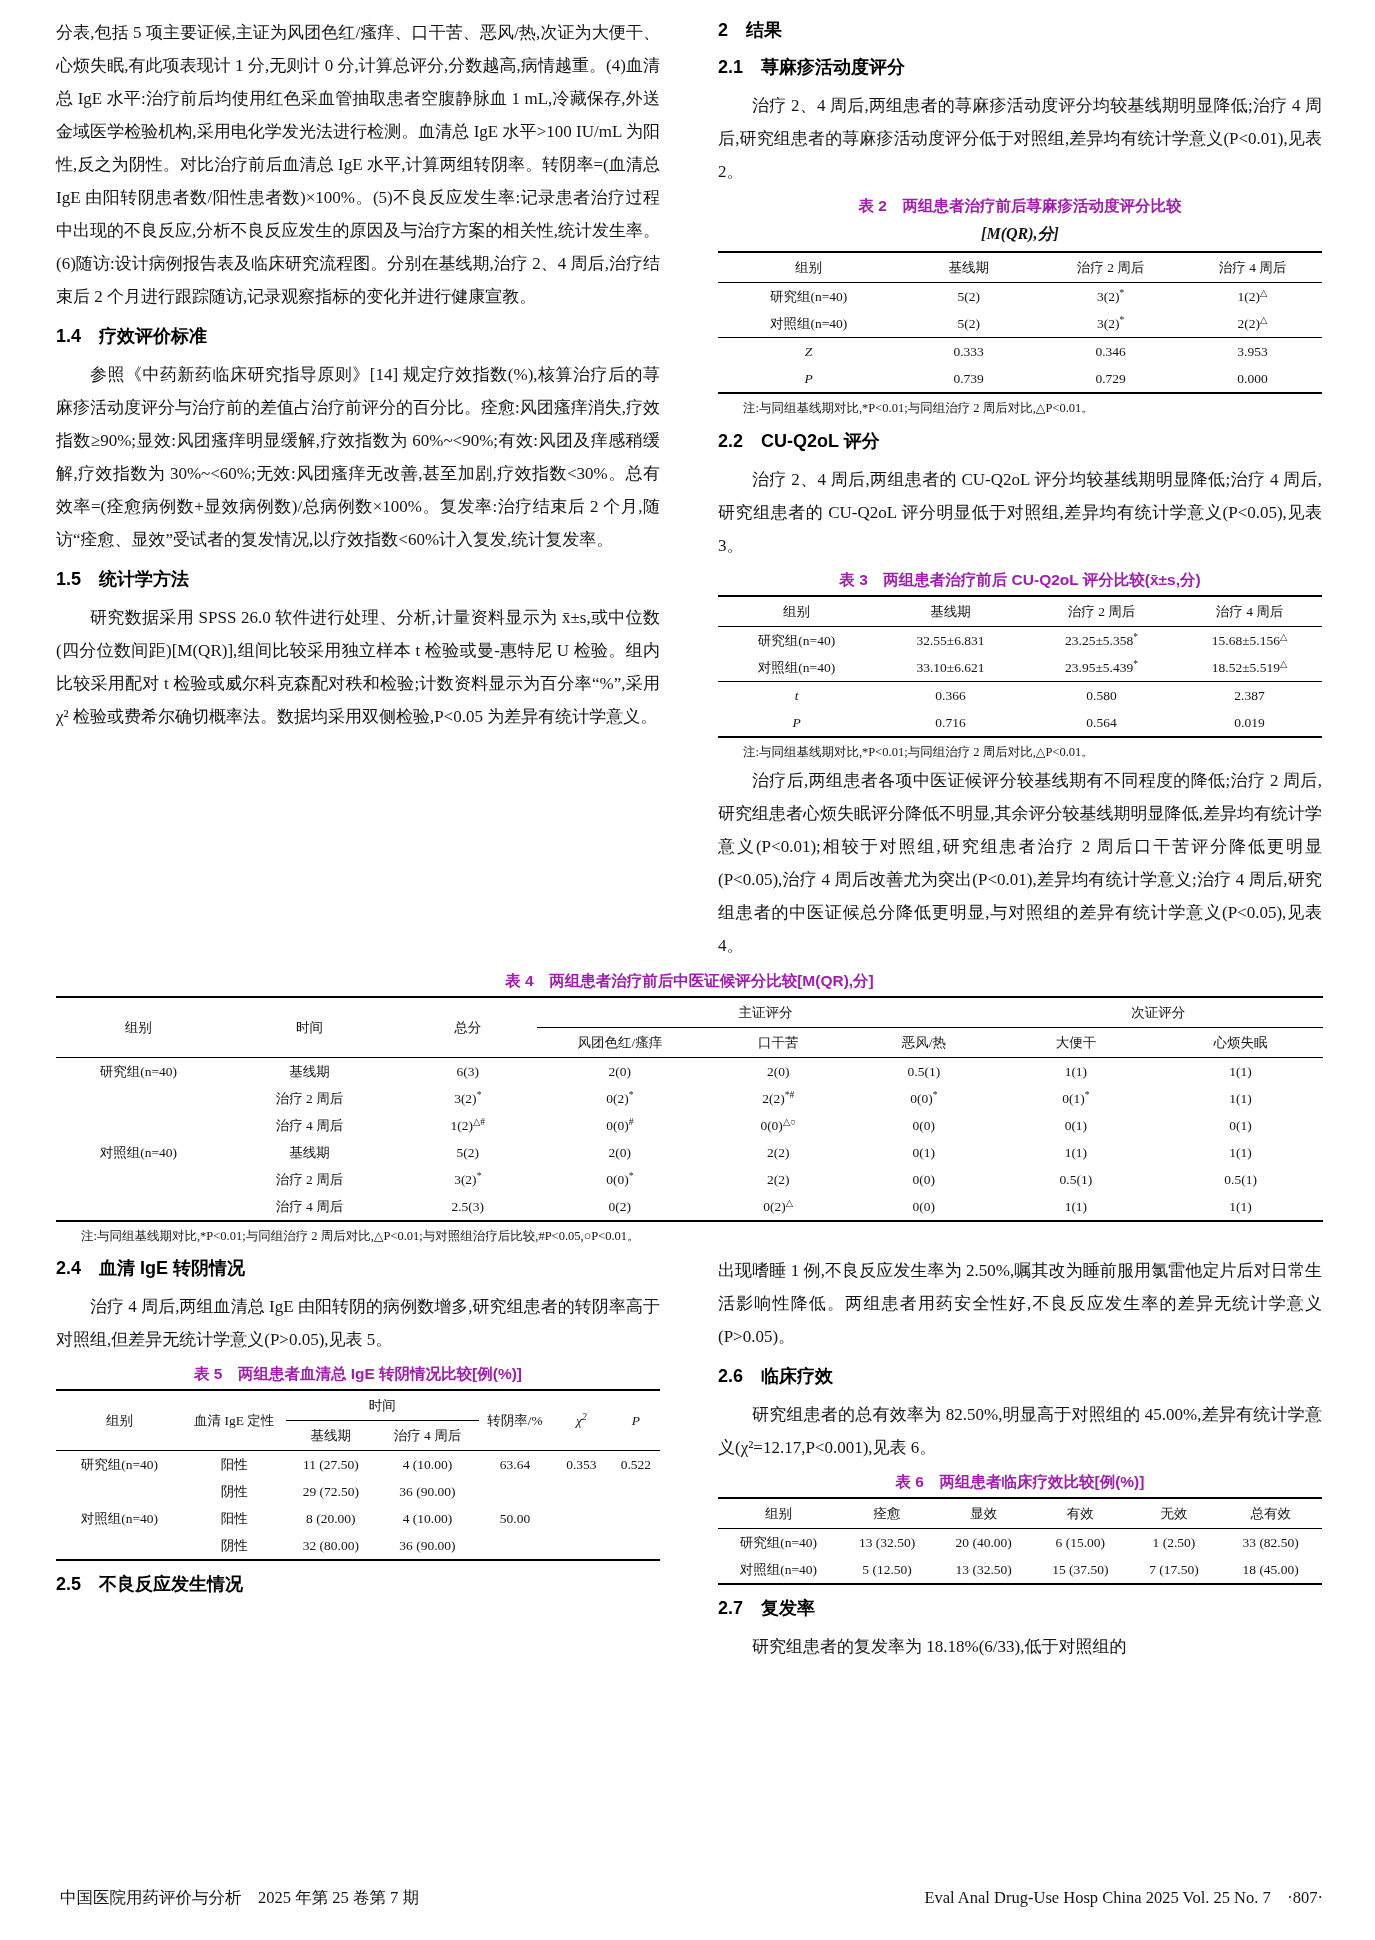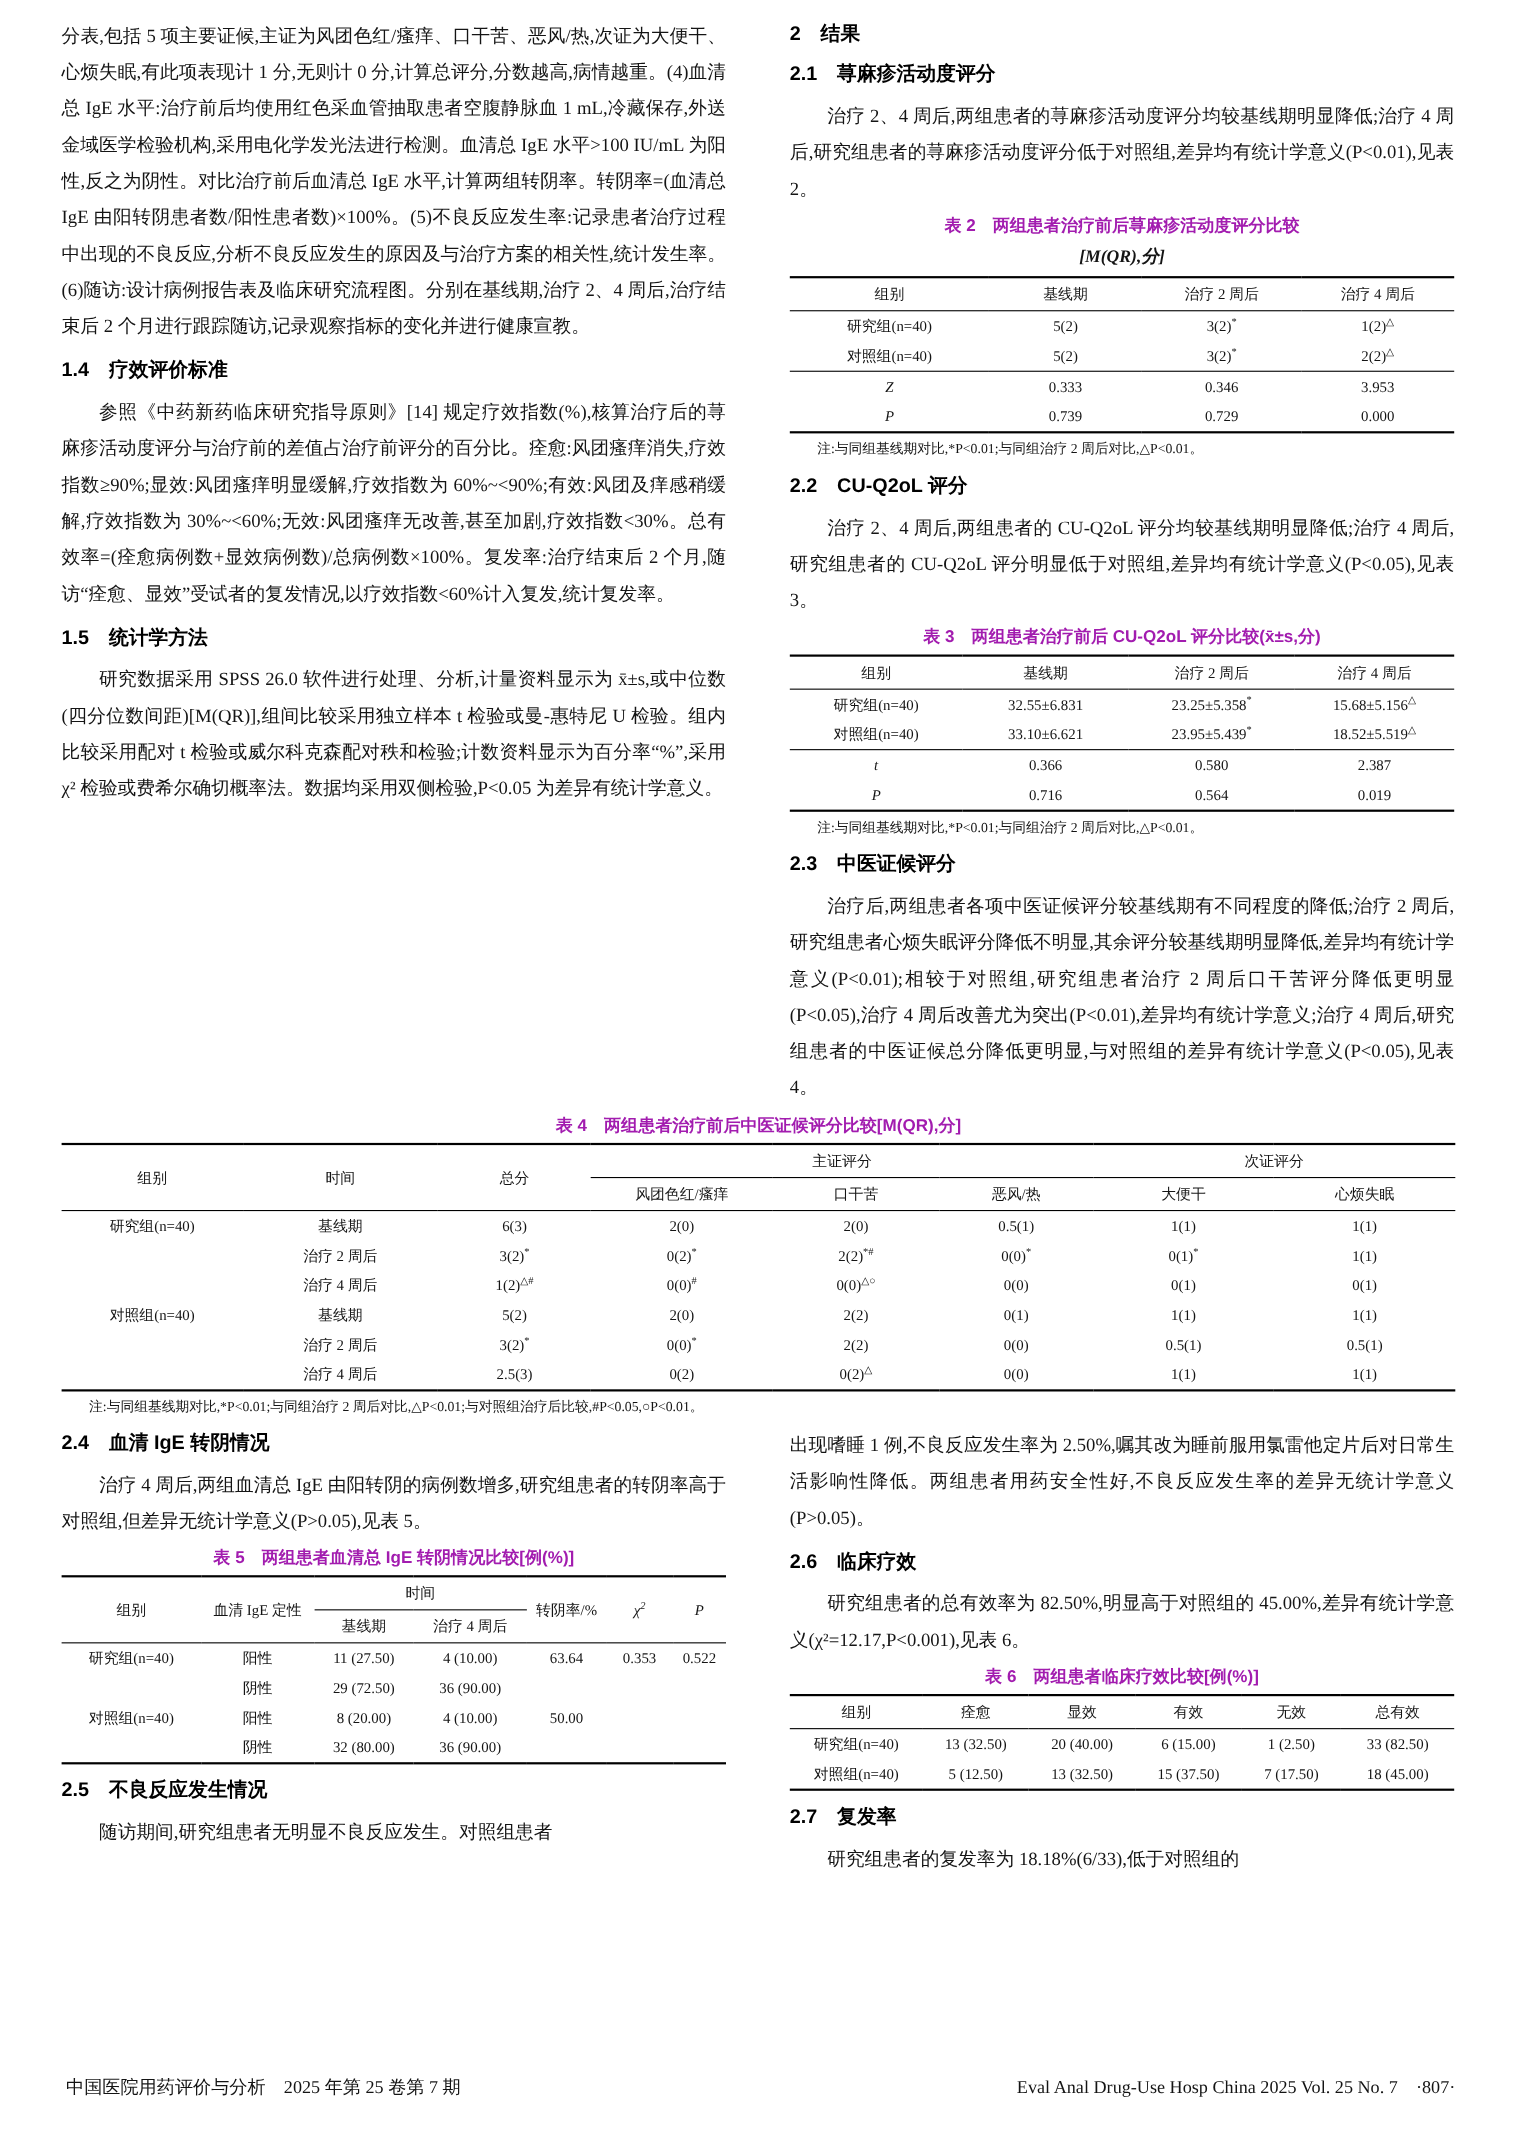--- a/index.html
+++ b/index.html
@@ -159,21 +159,20 @@
                   <td>0.716</td>
                   <td>0.564</td>
                   <td>0.019</td>
                 </tr>
               </tbody>
             </table>
           </div>
         <div class="note">注:与同组基线期对比,*P&lt;0.01;与同组治疗 2 周后对比,△P&lt;0.01。</div>
       </div>
 
-      <h3 class="sec">2.3　中医证候评分</h3>
       <p class="body">治疗后,两组患者各项中医证候评分较基线期有不同程度的降低;治疗 2 周后,研究组患者心烦失眠评分降低不明显,其余评分较基线期明显降低,差异均有统计学意义(P&lt;0.01);相较于对照组,研究组患者治疗 2 周后口干苦评分降低更明显(P&lt;0.05),治疗 4 周后改善尤为突出(P&lt;0.01),差异均有统计学意义;治疗 4 周后,研究组患者的中医证候总分降低更明显,与对照组的差异有统计学意义(P&lt;0.05),见表 4。</p>
     </div>
   </div>
 
   <div class="t4-wrap">
     <div class="tbl-title">表 4　两组患者治疗前后中医证候评分比较[M(QR),分]</div>
     <div>
         <table class="sci">
           <colgroup>
             <col style="width: 13%;">
@@ -336,21 +335,20 @@
                   <td></td>
                   <td></td>
                   <td></td>
                 </tr>
               </tbody>
             </table>
           </div>
       </div>
 
       <h3 class="sec">2.5　不良反应发生情况</h3>
-      <p class="body">随访期间,研究组患者无明显不良反应发生。对照组患者</p>
     </div>
 
     <div class="col">
       <p class="body noindent">出现嗜睡 1 例,不良反应发生率为 2.50%,嘱其改为睡前服用氯雷他定片后对日常生活影响性降低。两组患者用药安全性好,不良反应发生率的差异无统计学意义(P&gt;0.05)。</p>
       <h3 class="sec">2.6　临床疗效</h3>
       <p class="body">研究组患者的总有效率为 82.50%,明显高于对照组的 45.00%,差异有统计学意义(χ²=12.17,P&lt;0.001),见表 6。</p>
 
       <div>
         <div class="tbl-title">表 6　两组患者临床疗效比较[例(%)]</div>
         <div>

